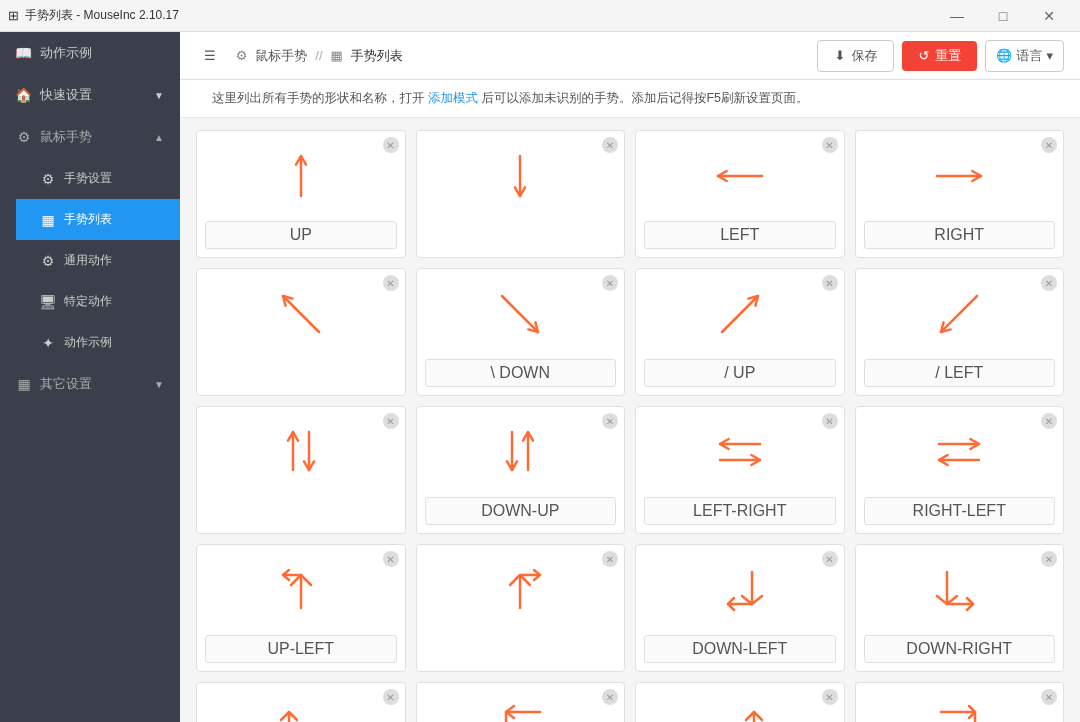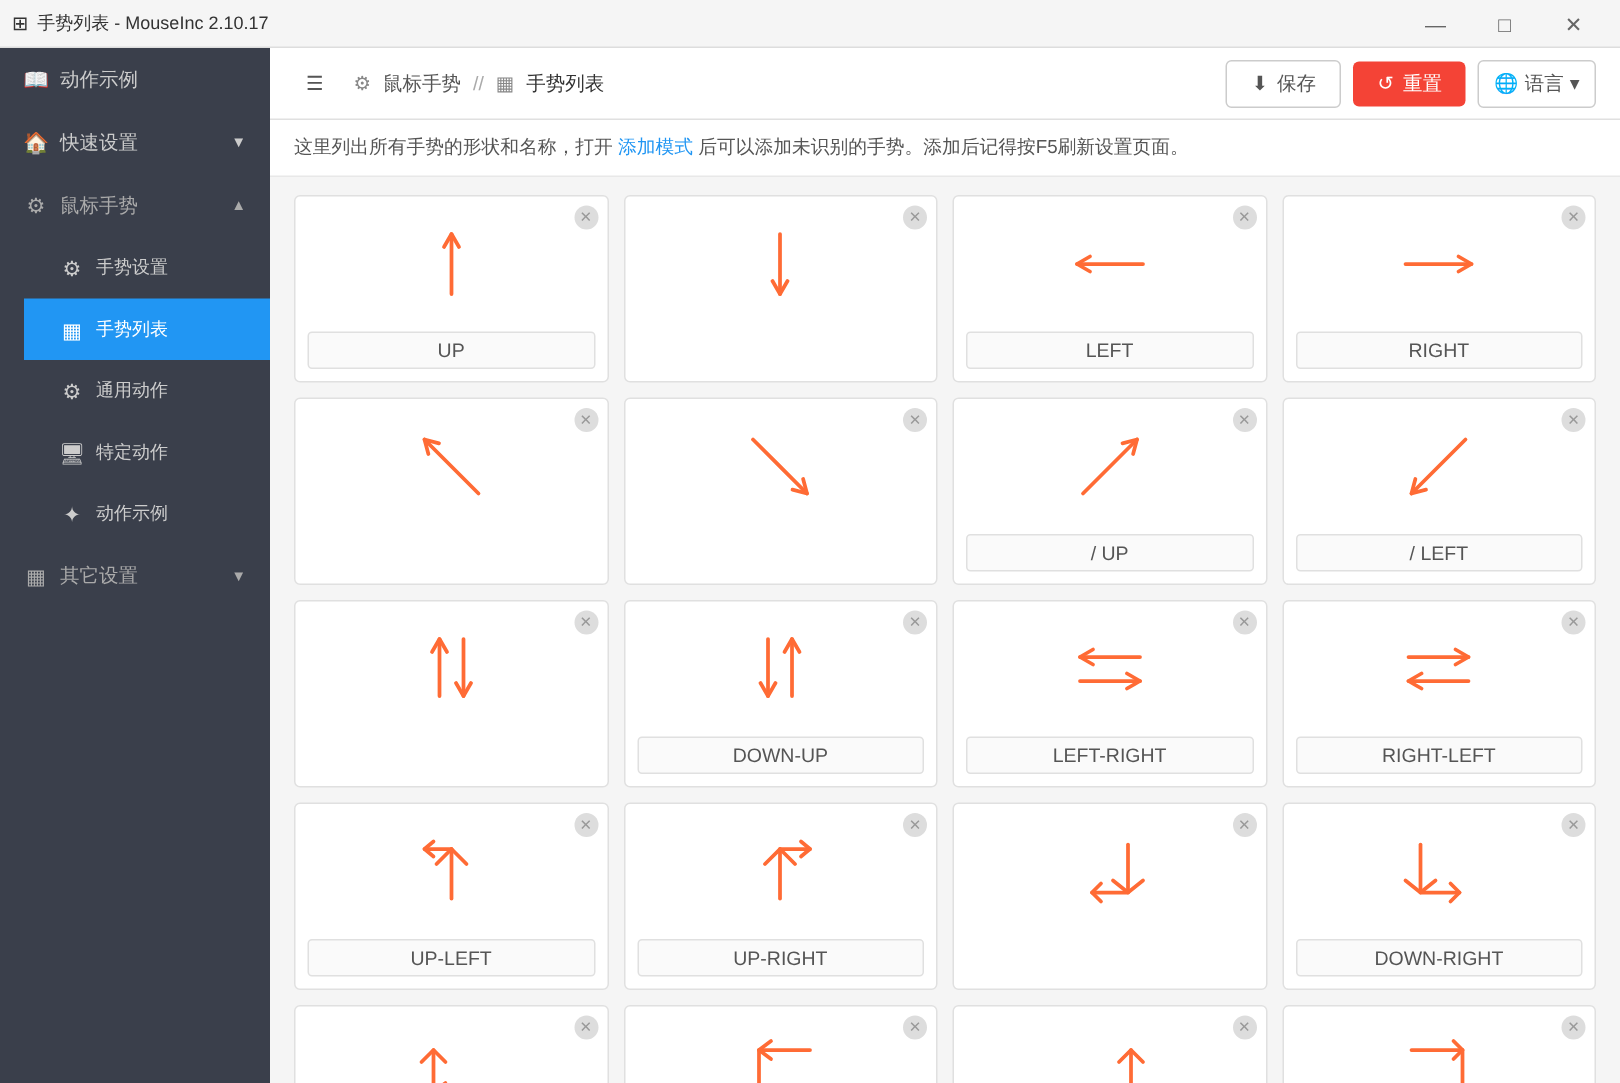--- a/index.html
+++ b/index.html
@@ -101,21 +101,21 @@
     }
     .btn-lang {
       display: flex; align-items: center; gap: 4px;
       padding: 6px 10px; border: 1px solid #ccc;
       background: white; border-radius: 4px; cursor: pointer;
       font-size: 13px; color: #555;
     }
 
     
     .info-bar {
-      padding: 10px 16px;
+      padding: 10px 32px;
       font-size: 12.5px;
       color: #555;
       background: white;
       border-bottom: 1px solid #e8e8e8;
       flex-shrink: 0;
     }
     .info-bar a { color: #2196F3; text-decoration: none; }
 
     
     .gesture-grid {
@@ -160,21 +160,21 @@
       justify-content: center;
       padding: 8px;
     }
     .gesture-card-label {
       width: calc(100% - 16px);
       margin: 0 8px 8px 8px;
       padding: 4px 8px;
       border: 1px solid #e0e0e0;
       border-radius: 3px;
       text-align: center;
-      font-size: 13px;
+      font-size: 16px;
       color: #555;
       background: #fafafa;
     }
 
     
     svg.gesture-svg { width: 60px; height: 60px; }
   </style>
 </head>
 <body>
 
@@ -322,20 +322,21 @@
     </div>
   </div>
         <div class="gesture-card">
     <div class="gesture-card-close">✕</div>
     <div class="gesture-icon-area">
       <svg class="gesture-svg" viewBox="0 0 60 60" xmlns="http://www.w3.org/2000/svg">
         <line x1="12" y1="12" x2="48" y2="48" stroke="#FF6B35" stroke-width="2.5" stroke-linecap="round"></line>
             <polyline points="45.411809548974794,38.34074173710932 48,48 38.34074173710932,45.411809548974794" stroke="#FF6B35" stroke-width="2.5" fill="none" stroke-linecap="round" stroke-linejoin="round"></polyline>
       </svg>
     </div>
+    <div class="gesture-card-label">\ DOWN</div>
   </div>
         <div class="gesture-card">
     <div class="gesture-card-close">✕</div>
     <div class="gesture-icon-area">
       <svg class="gesture-svg" viewBox="0 0 60 60" xmlns="http://www.w3.org/2000/svg">
         <line x1="12" y1="48" x2="48" y2="12" stroke="#FF6B35" stroke-width="2.5" stroke-linecap="round"></line>
             <polyline points="38.34074173710932,14.58819045102521 48,12 45.411809548974794,21.65925826289068" stroke="#FF6B35" stroke-width="2.5" fill="none" stroke-linecap="round" stroke-linejoin="round"></polyline>
       </svg>
     </div>
     <div class="gesture-card-label">/ UP</div>
@@ -412,32 +413,32 @@
         <div class="gesture-card">
     <div class="gesture-card-close">✕</div>
     <div class="gesture-icon-area">
       <svg class="gesture-svg" viewBox="0 0 60 60" xmlns="http://www.w3.org/2000/svg">
         <line x1="30" y1="48" x2="30" y2="15" stroke="#FF6B35" stroke-width="2.5" stroke-linecap="round"></line>
                  <polyline points="20,25 30,15 40,25" stroke="#FF6B35" stroke-width="2.5" fill="none" stroke-linecap="round" stroke-linejoin="round"></polyline>
                  <line x1="30" y1="15" x2="50" y2="15" stroke="#FF6B35" stroke-width="2.5" stroke-linecap="round"></line>
                  <polyline points="44,10 50,15 44,20" stroke="#FF6B35" stroke-width="2.5" fill="none" stroke-linecap="round" stroke-linejoin="round"></polyline>
       </svg>
     </div>
-    <div class="gesture-card-label">UP-RIGHT</div>
   </div>
         <div class="gesture-card">
     <div class="gesture-card-close">✕</div>
     <div class="gesture-icon-area">
       <svg class="gesture-svg" viewBox="0 0 60 60" xmlns="http://www.w3.org/2000/svg">
         <line x1="42" y1="12" x2="42" y2="42" stroke="#FF6B35" stroke-width="2.5" stroke-linecap="round"></line>
                   <polyline points="32,36 42,44 52,36" stroke="#FF6B35" stroke-width="2.5" fill="none" stroke-linecap="round" stroke-linejoin="round"></polyline>
                   <line x1="42" y1="44" x2="18" y2="44" stroke="#FF6B35" stroke-width="2.5" stroke-linecap="round"></line>
                   <polyline points="24,38 18,44 24,50" stroke="#FF6B35" stroke-width="2.5" fill="none" stroke-linecap="round" stroke-linejoin="round"></polyline>
       </svg>
     </div>
+    <div class="gesture-card-label">DOWN-LEFT</div>
   </div>
         <div class="gesture-card">
     <div class="gesture-card-close">✕</div>
     <div class="gesture-icon-area">
       <svg class="gesture-svg" viewBox="0 0 60 60" xmlns="http://www.w3.org/2000/svg">
         <line x1="18" y1="12" x2="18" y2="42" stroke="#FF6B35" stroke-width="2.5" stroke-linecap="round"></line>
                    <polyline points="8,36 18,44 28,36" stroke="#FF6B35" stroke-width="2.5" fill="none" stroke-linecap="round" stroke-linejoin="round"></polyline>
                    <line x1="18" y1="44" x2="44" y2="44" stroke="#FF6B35" stroke-width="2.5" stroke-linecap="round"></line>
                    <polyline points="38,38 44,44 38,50" stroke="#FF6B35" stroke-width="2.5" fill="none" stroke-linecap="round" stroke-linejoin="round"></polyline>
       </svg>

